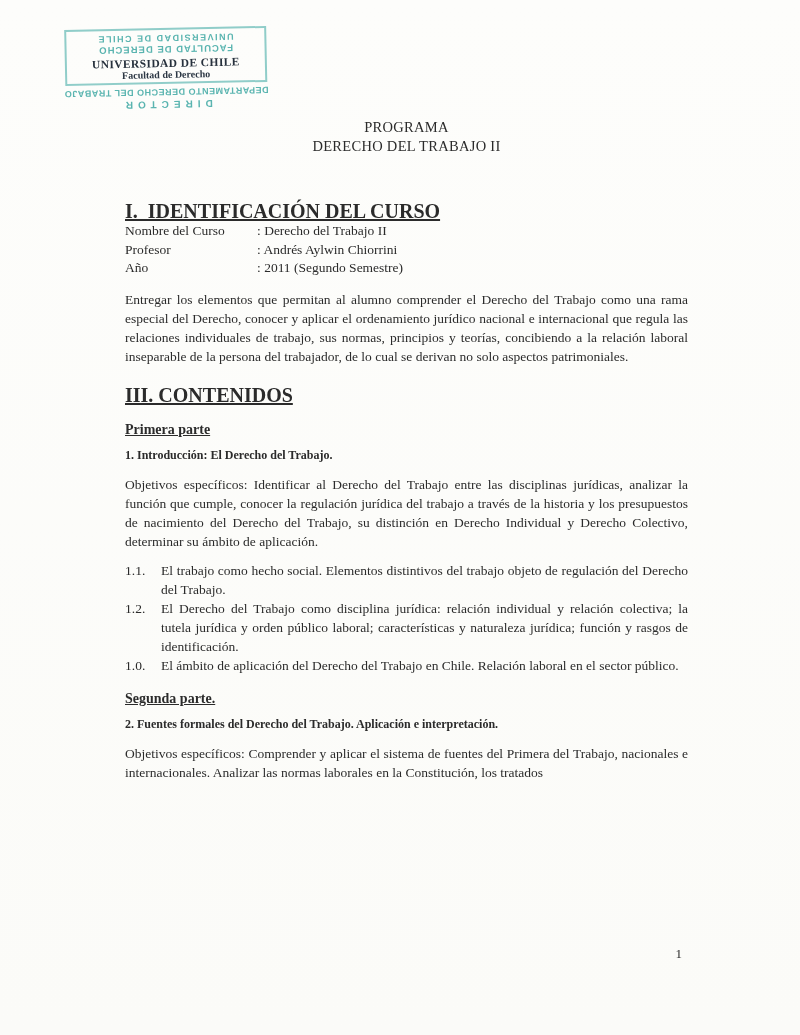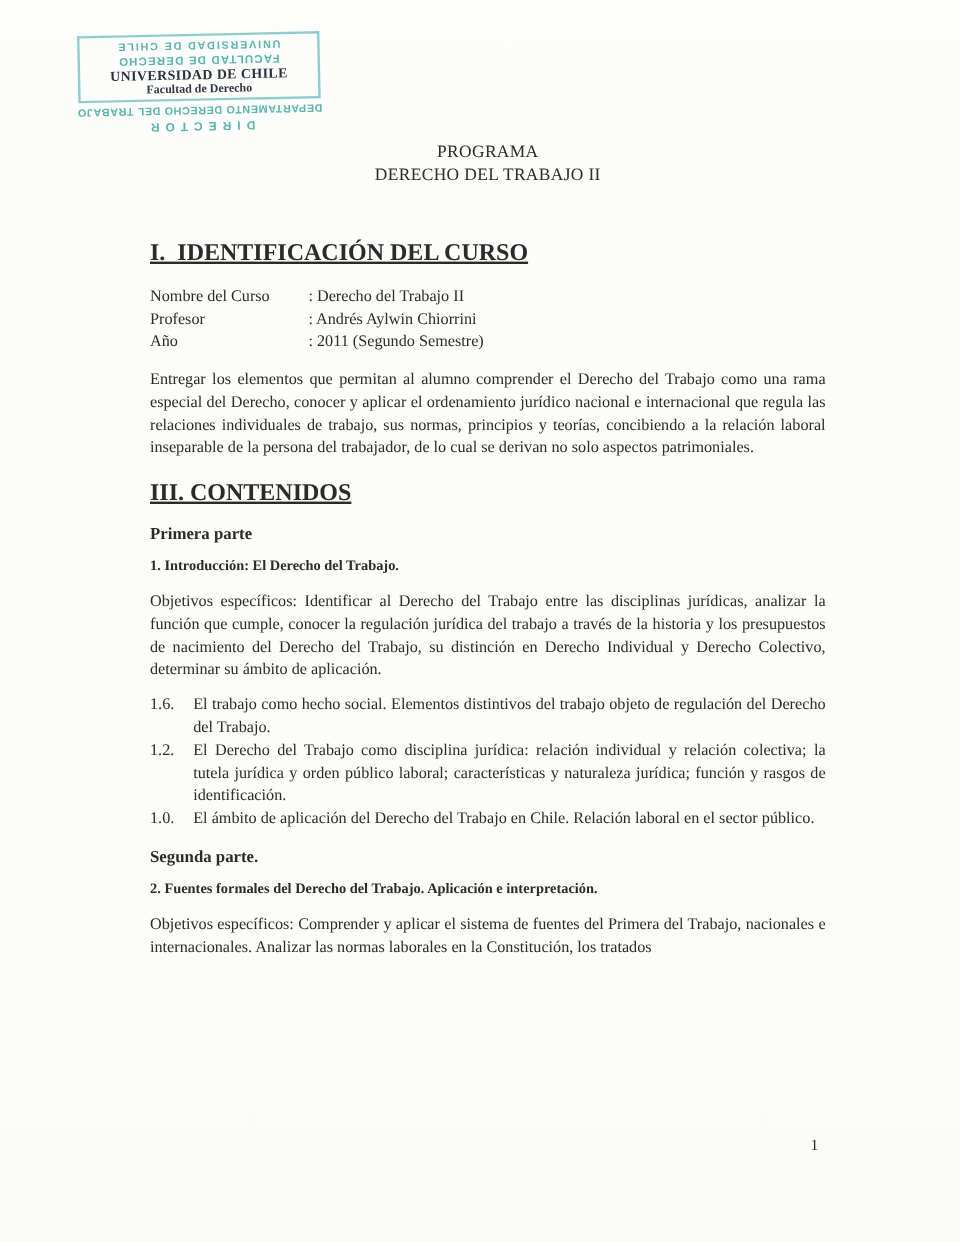--- a/index.html
+++ b/index.html
@@ -28,28 +28,28 @@
   .mir.b2 { font-size:10px; letter-spacing:5px;  margin-top:2px; }
 
   
   .doc-title { margin-top:118px; text-align:center; font-weight:normal; font-size:14.5px; line-height:19px; letter-spacing:.3px; }
   .sec-heading { font-size:20px; font-weight:bold; text-decoration:underline; white-space:pre-wrap; display:inline-block; }
   .h-row { line-height:18px; }
   .h1 { margin-top:46px; }
   .h2 { margin-top:20px; }
   .h3 { margin-top:20px; }
 
-  .fields { margin-top:16px; font-size:13.5px; }
+  .fields { font-size:13.5px; }
   .field-row { display:flex; line-height:18.5px; }
   .f-label { flex:0 0 132px; }
   .f-value { flex:1; }
 
   .para { margin-top:12px; font-size:13.5px; line-height:19px; text-align:justify; }
 
-  .sub-heading  { margin-top:16px; font-size:14px; font-weight:bold; display:inline-block; }
+  .sub-heading  { margin-top:16px; font-size:14px; font-weight:bold; text-decoration:underline; display:inline-block; }
   .topic-heading{ margin-top:10px; font-size:12px; font-weight:bold; }
 
   .list { margin-top:10px; font-size:13.5px; }
   .list-item { display:flex; line-height:19px; }
   .li-num  { flex:0 0 36px; }
   .li-text { flex:1; text-align:justify; }
 
   .block { display:block; }
   .page-number { position:absolute; top:946px; right:118px; font-size:13px; color:#2b2b2b; }
 </style>
@@ -104,21 +104,21 @@
     <div>
       <span class="sub-heading">Primera parte</span>
     </div>
 
     <div class="topic-heading">1. Introducción: El Derecho del Trabajo.</div>
 
     <p class="para">Objetivos específicos: Identificar al Derecho del Trabajo entre las disciplinas jurídicas, analizar la función que cumple, conocer la regulación jurídica del trabajo a través de la historia y los presupuestos de nacimiento del Derecho del Trabajo, su distinción en Derecho Individual y Derecho Colectivo, determinar su ámbito de aplicación.</p>
 
     <div class="list">
       <div class="list-item">
-        <span class="li-num">1.6.</span>
+        <span class="li-num">1.1.</span>
         <span class="li-text">El trabajo como hecho social. Elementos distintivos del trabajo objeto de regulación del Derecho del Trabajo.</span>
       </div>
       <div class="list-item">
         <span class="li-num">1.2.</span>
         <span class="li-text">El Derecho del Trabajo como disciplina jurídica: relación individual y relación colectiva; la tutela jurídica y orden público laboral; características y naturaleza jurídica; función y rasgos de identificación.</span>
       </div>
       <div class="list-item">
         <span class="li-num">1.0.</span>
         <span class="li-text">El ámbito de aplicación del Derecho del Trabajo en Chile. Relación laboral en el sector público.</span>
       </div>

